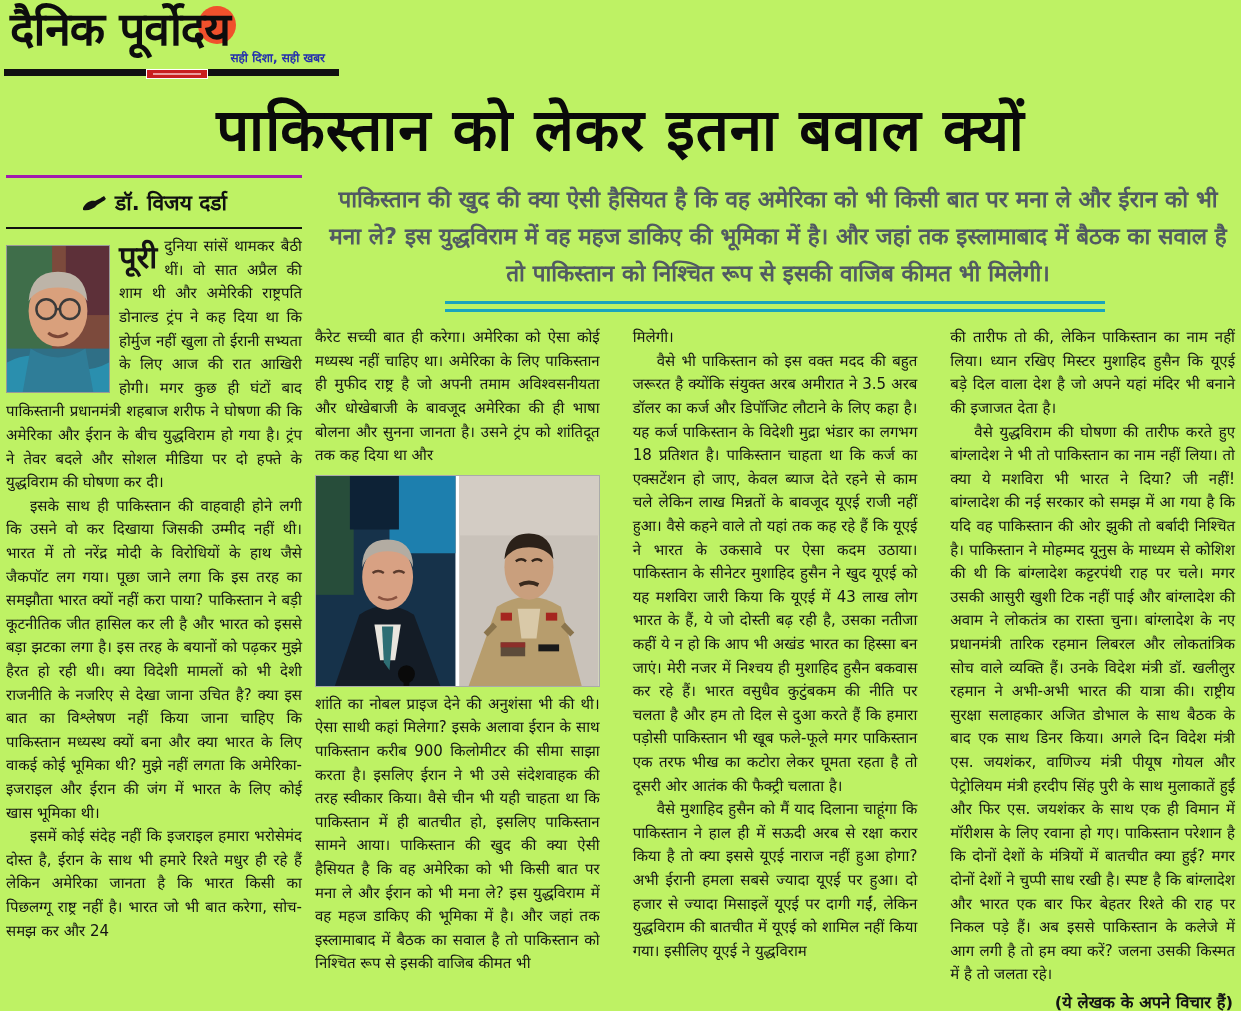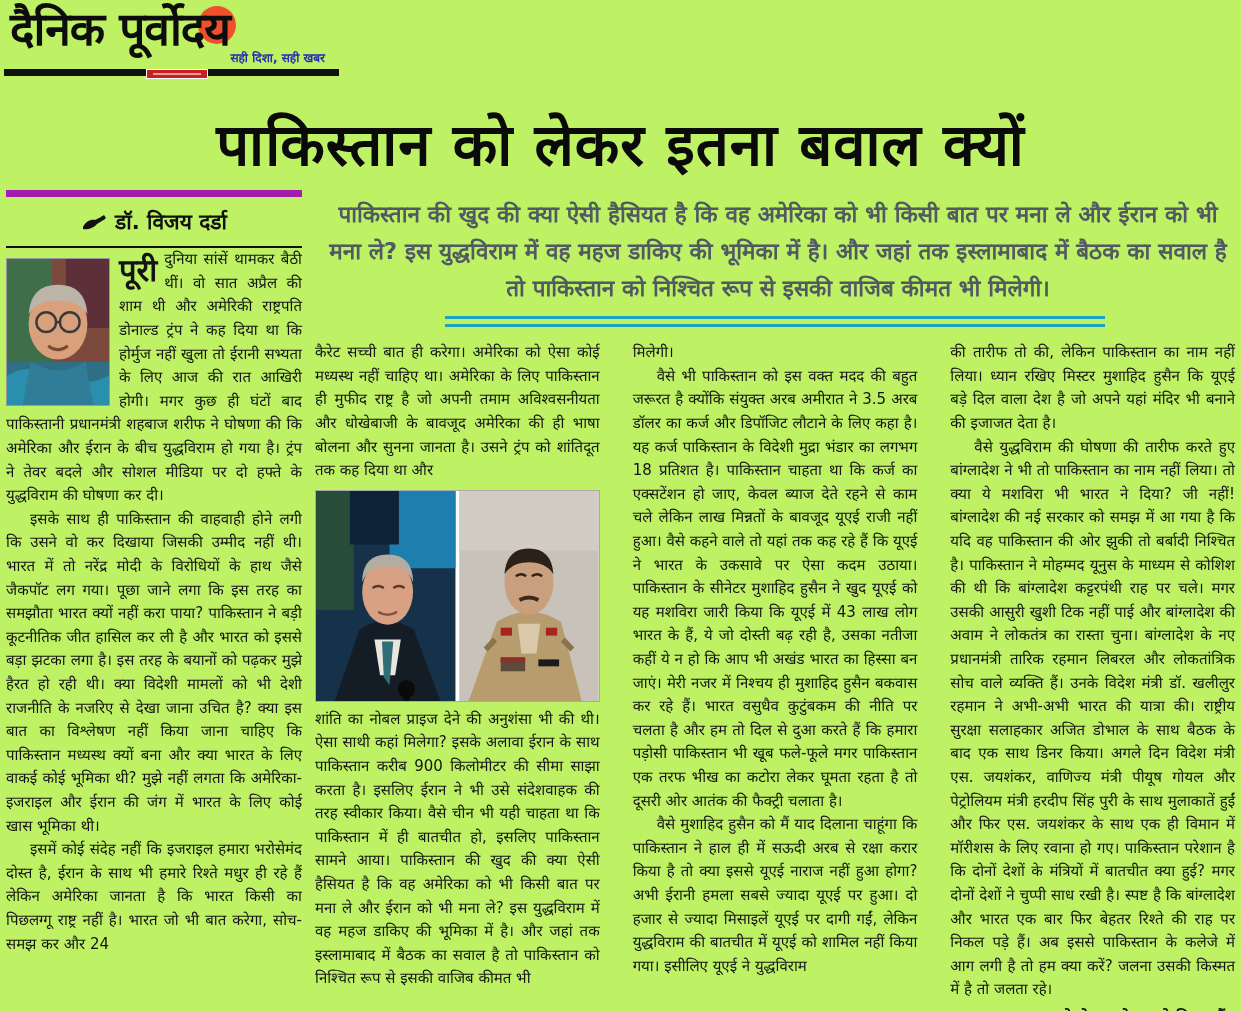--- a/index.html
+++ b/index.html
@@ -16,38 +16,38 @@
   .logo-title { position:relative; z-index:1; font-size:46px; font-weight:700;
                 letter-spacing:-1px; line-height:1.1; color:#0d0d0d; }
   .tagline { text-align:right; font-size:12px; font-weight:700; margin-top:-6px;
              padding-right:14px; }
   .masthead-bar { position:relative; height:7px; background:#111; margin-top:3px; }
   .masthead-badge { position:absolute; left:142px; top:0; width:62px; height:10px;
                     border:1px solid #fff; }
   .masthead-badge i { display:block; height:2px; margin:3px 6px 0 6px; background:#f3bdbd; opacity:.8; }
   
   .headline { text-align:center; font-size:58px; font-weight:700; letter-spacing:1px;
-              line-height:1.35; color:#0a0a0a; margin-top:20px; white-space:nowrap; }
+              line-height:1.35; color:#0a0a0a; margin-top:5px; white-space:nowrap; }
   
   .content { display:flex; gap:13px; margin-top:6px; padding:0 2px; }
   .col1 { width:296px; flex:0 0 296px; }
   .rightzone { flex:1; display:flex; flex-direction:column; min-width:0; }
   
-  .byline-box { border-top:7px solid #a21caf; border-bottom:2px solid #111;
+  .byline-box { border-top:3px solid #a21caf; border-bottom:2px solid #111;
                 text-align:center; padding:10px 0 9px 0; font-size:21px; font-weight:700; }
   .byline-box .pen-icon { display:inline-block; vertical-align:-3px; margin-right:8px; }
   
   .author-photo { float:left; width:104px; height:148px; margin:10px 9px 4px 0;
                   border:1px solid #999; }
   .dropcap { float:left; font-size:31px; font-weight:700; line-height:1.05;
              margin:6px 7px 0 0; }
   
   .btxt { font-size:15px; line-height:23.6px; text-align:justify; color:#141414; }
   .btxt p.indent { text-indent:24px; }
-  .col1 .first-para { }
+  .col1 .first-para { margin-top:6px; }
   
   .standfirst { font-size:22.5px; line-height:37px; font-weight:600; color:#515a62;
                 text-align:center; padding:6px 6px 0 12px; }
   .teal-rule { width:660px; height:11px; margin:9px auto 6px auto;
                border-top:3px solid; border-bottom:3px solid; }
   
   .cols { display:flex; gap:33px; margin-top:8px; min-height:0; }
   .cols .col { flex:1; min-width:0; }
   .leaders-photo { width:100%; height:212px; margin:7px 0 6px 0; display:block;
                    border:1px solid #aaa; }

